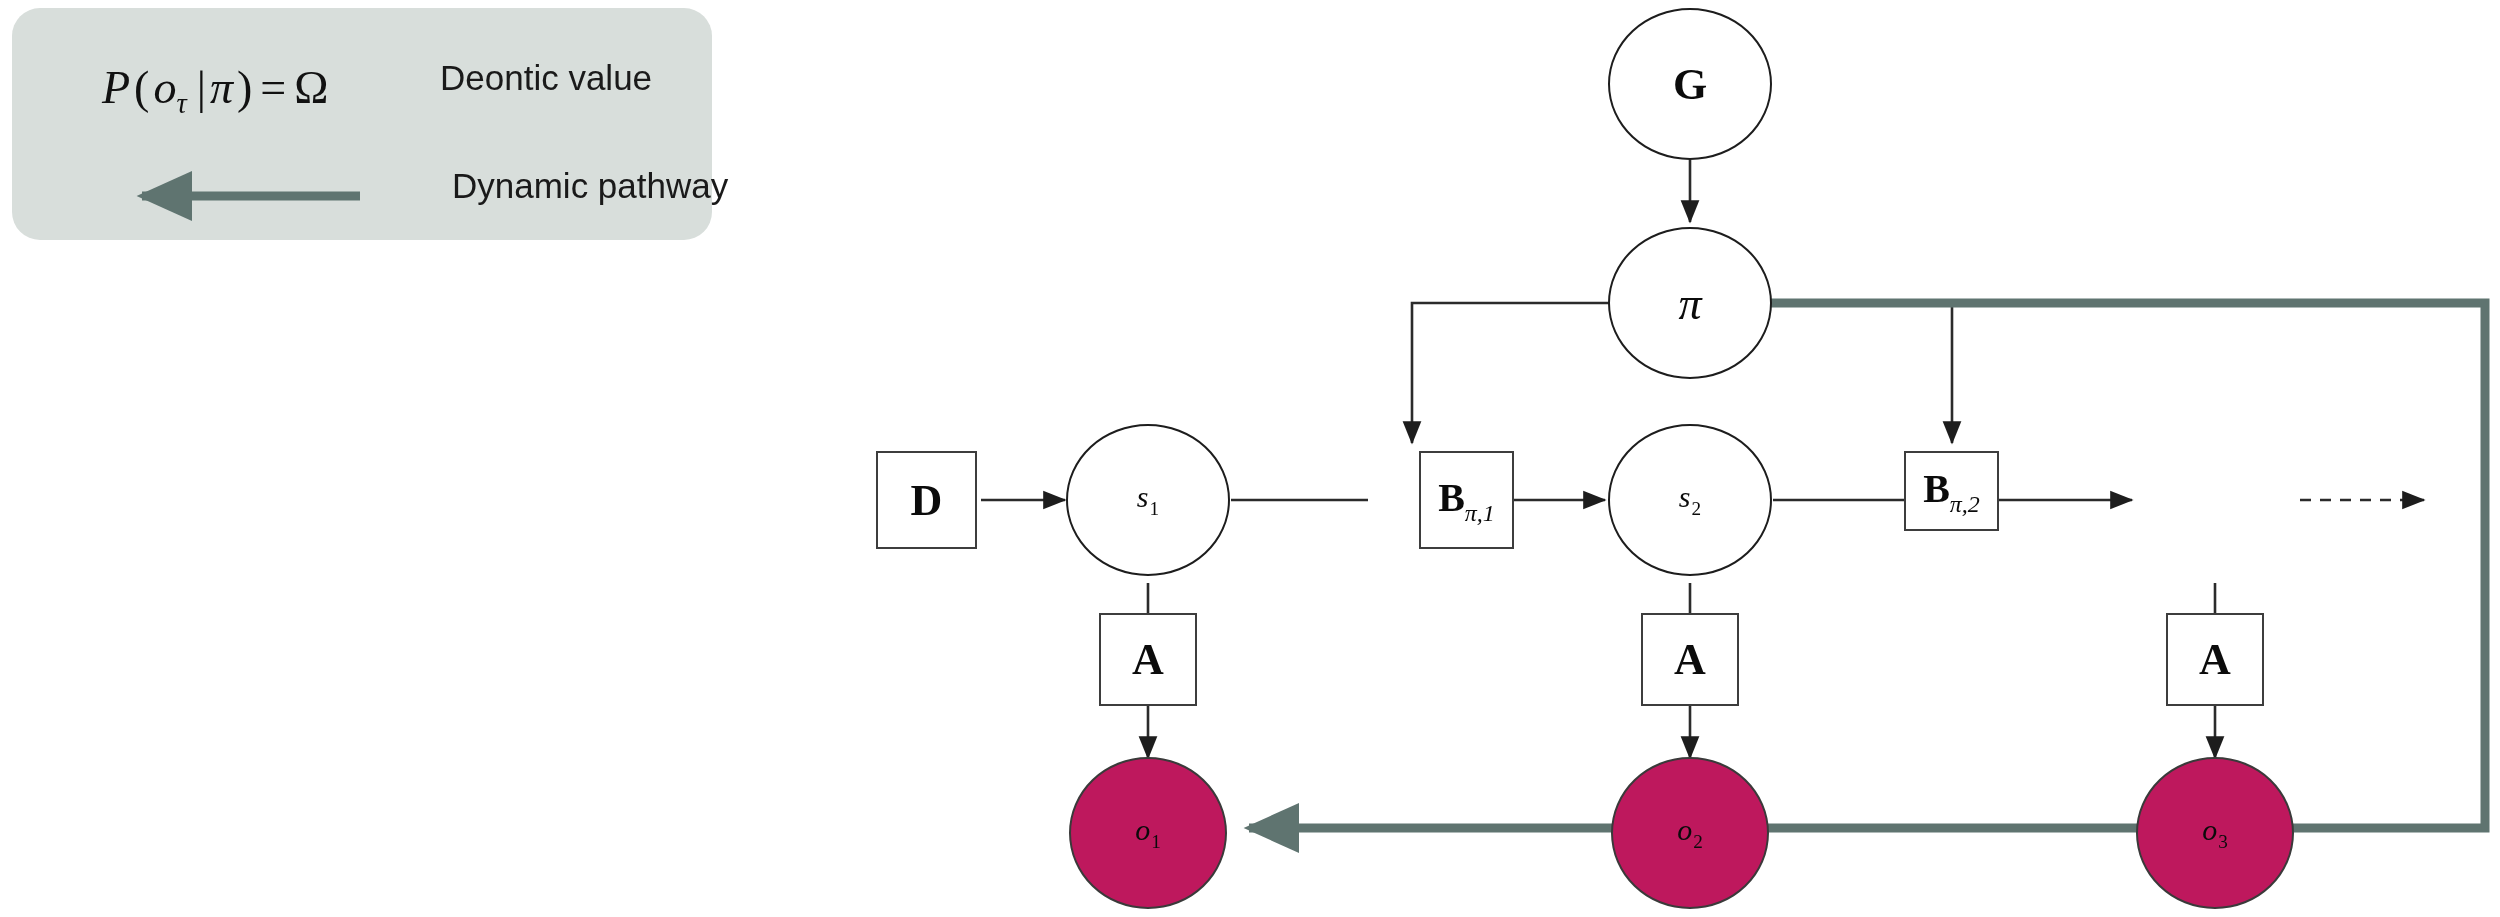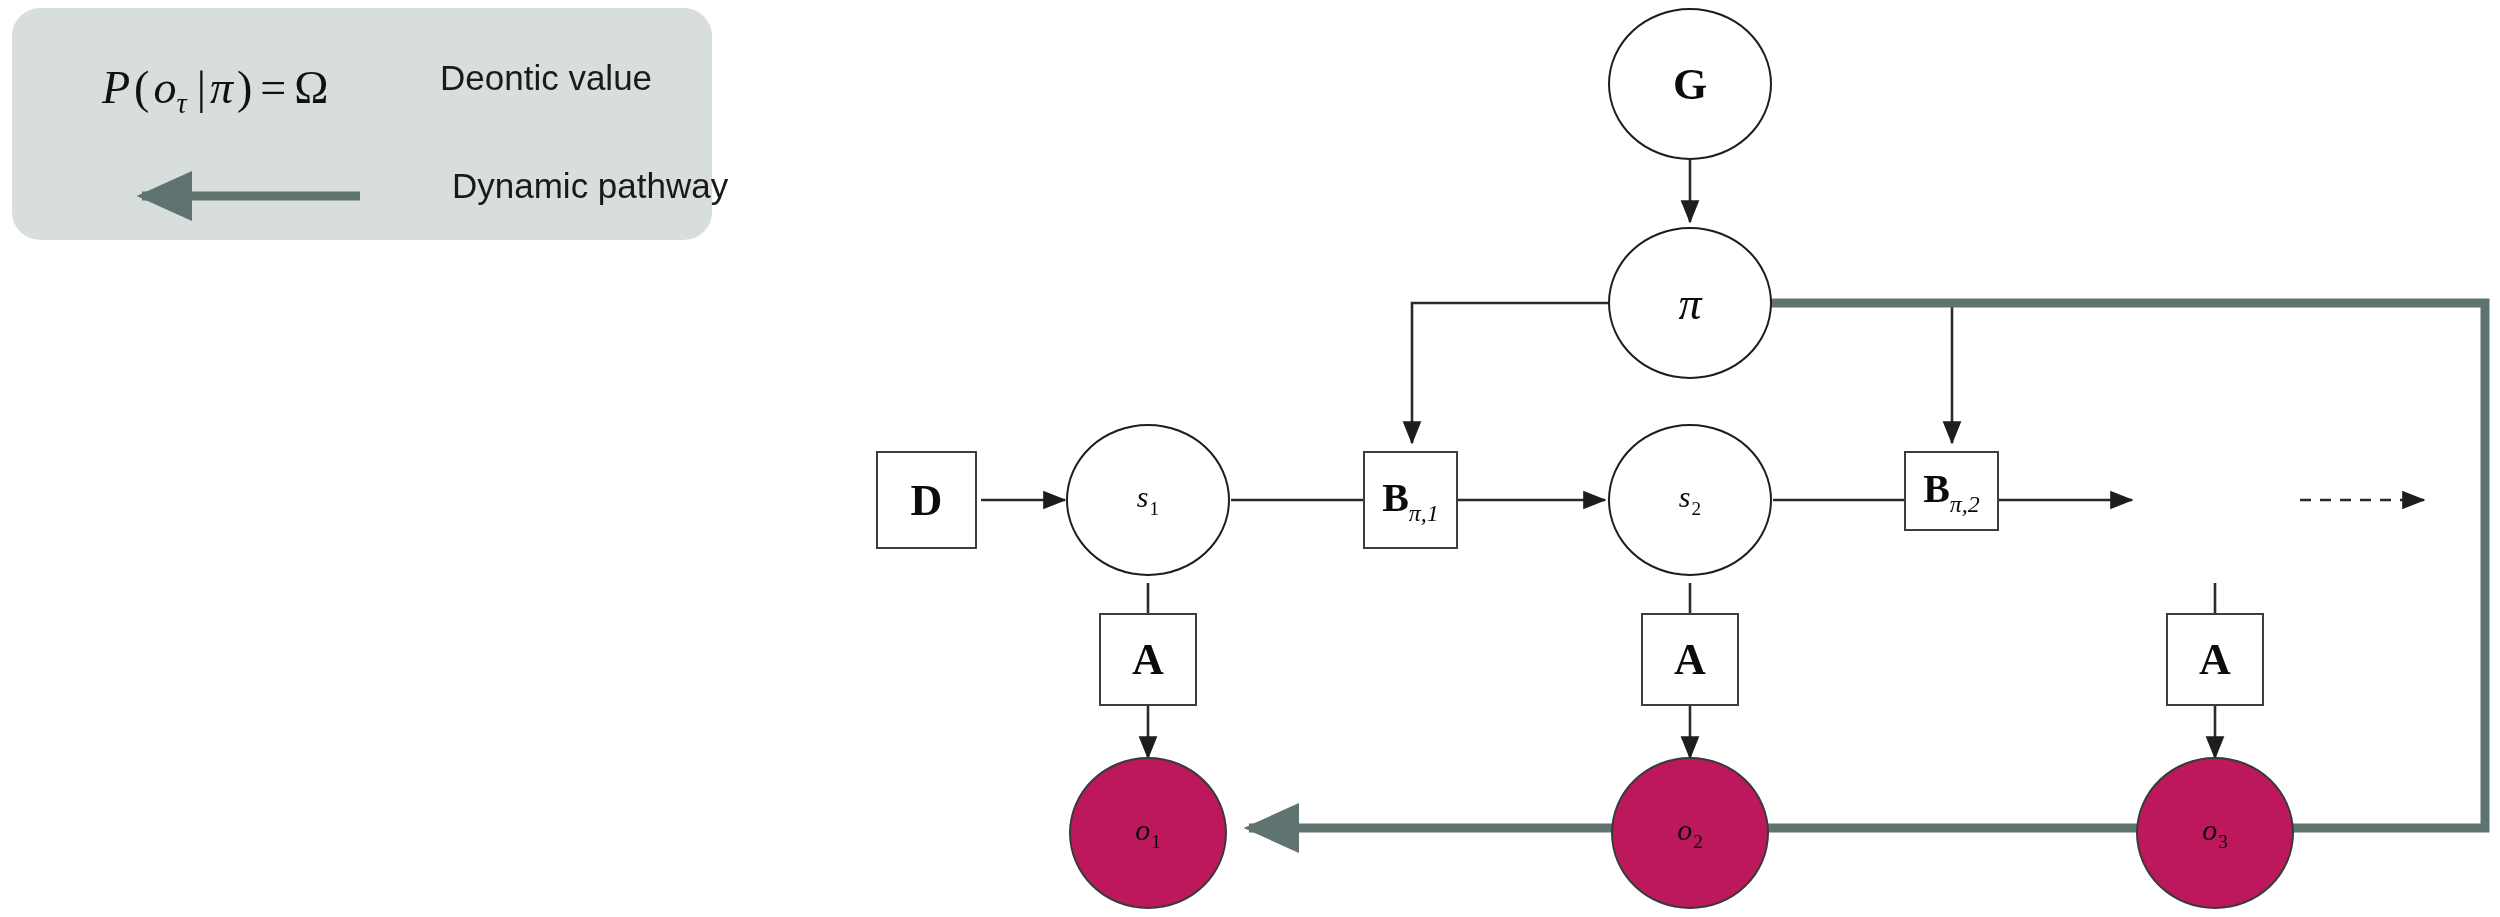--- a/index.html
+++ b/index.html
@@ -110,21 +110,21 @@
   </div>
 
   <div class="node sq" style="left:876px;top:451px;width:101px;height:98px;">
     <span class="lbl-bold">D</span>
   </div>
 
   <div class="node circ" style="left:1066px;top:424px;width:164px;height:152px;">
     <span class="lbl-ital"><span>s</span><sub>1</sub></span>
   </div>
 
-  <div class="node sq" style="left:1363px;top:451px;width:95px;height:98px;">
+  <div class="node sq" style="left:1419px;top:451px;width:95px;height:98px;">
     <span class="lbl-bsub"><span>B</span><sub>π,1</sub></span>
   </div>
 
   <div class="node circ" style="left:1608px;top:424px;width:164px;height:152px;">
     <span class="lbl-ital"><span>s</span><sub>2</sub></span>
   </div>
 
   <div class="node sq" style="left:1904px;top:451px;width:95px;height:80px;">
     <span class="lbl-bsub"><span>B</span><sub>π,2</sub></span>
   </div>

